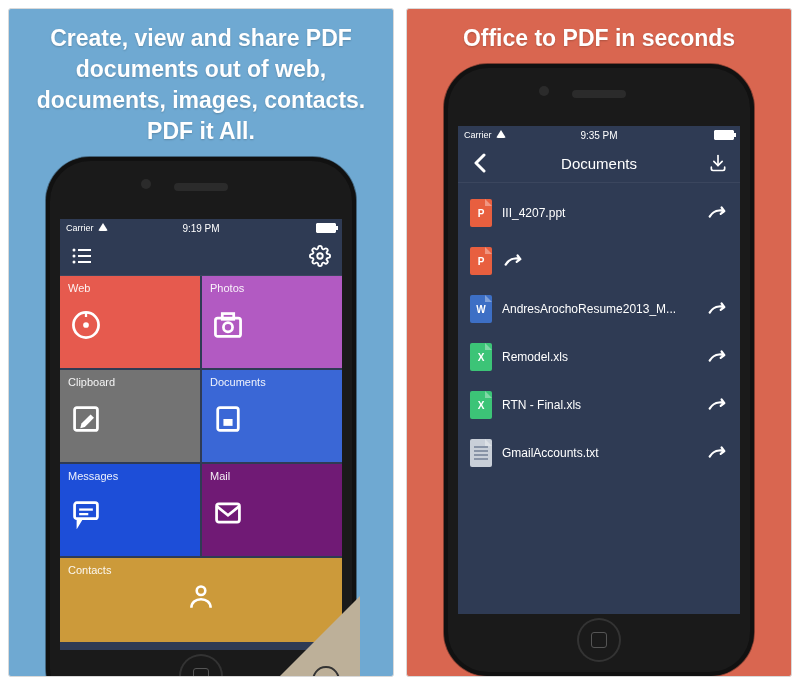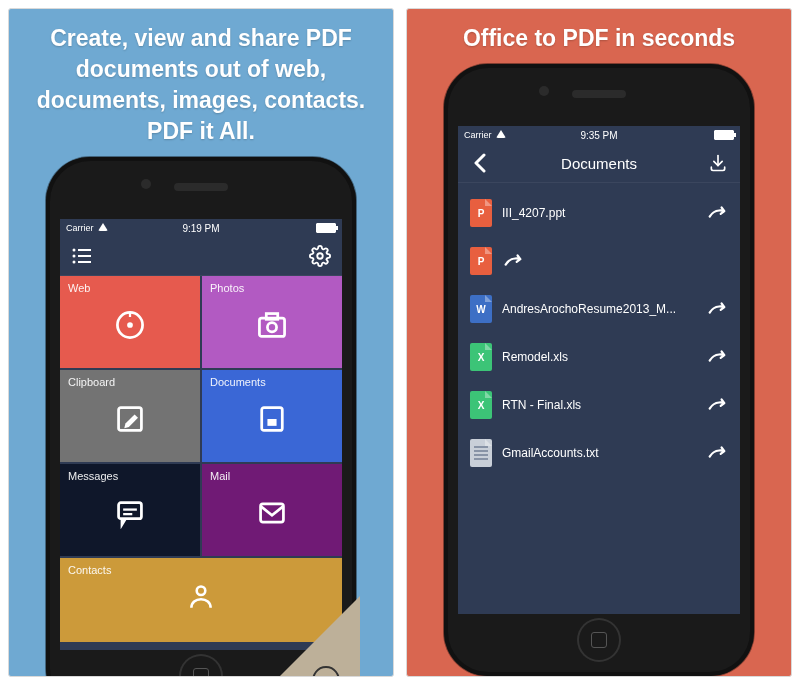--- a/index.html
+++ b/index.html
@@ -21,21 +21,21 @@
 .battery{width:18px;height:8px;border:1px solid #fff;border-radius:1px;position:relative}
 .battery::after{content:"";position:absolute;right:-3px;top:2px;width:2px;height:4px;background:#fff}
 .battery i{display:block;height:100%;width:100%;background:#fff}
 
 .navbar{height:38px;display:flex;align-items:center;justify-content:space-between;padding:0 10px;background:#2f3b54;border-bottom:1px solid rgba(255,255,255,.06)}
 .navbar .title{color:#fff;font-size:15px;font-weight:500}
 .iconbtn{width:24px;height:24px;display:flex;align-items:center;justify-content:center;color:#fff}
 svg{display:block}
 
 .grid{display:grid;grid-template-columns:1fr 1fr;grid-auto-rows:92px;gap:2px;background:#2f3b54}
-.tile{position:relative;padding:6px 8px;color:#fff;display:flex;align-items:center;justify-content:center}
+.tile{position:relative;padding:6px 8px;color:#fff;display:flex;align-items:center;justify-content:flex-start}
 .tile .lbl{position:absolute;top:6px;left:8px;font-size:11px;opacity:.92}
 .tile.wide{grid-column:1 / -1;justify-content:flex-start;flex-direction:column;align-items:center;height:72px}
 .tile.wide .lbl{top:6px}
 .tile .ico{margin-top:6px}
 
 .wedge{position:absolute;right:-4px;bottom:-4px;width:120px;height:120px;pointer-events:none}
 
 .list{padding:6px 2px}
 .row{display:flex;align-items:center;gap:10px;padding:10px 10px;color:#fff}
 .fileicon{width:22px;height:28px;position:relative;border-radius:2px;display:flex;align-items:center;justify-content:center;font-size:10px;font-weight:700;color:#fff}
@@ -108,21 +108,21 @@
               <svg class="ico" width="36" height="32" viewBox="0 0 28 28">
                 <use href="#i-edit"></use>
               </svg>
             </div>
             <div class="tile" style="background: rgb(58, 103, 214);">
               <span class="lbl">Documents</span>
               <svg class="ico" width="36" height="32" viewBox="0 0 28 28">
                 <use href="#i-doc"></use>
               </svg>
             </div>
-            <div class="tile" style="background: #0f172a;">
+            <div class="tile" style="background: #1d4ed8;">
               <span class="lbl">Messages</span>
               <svg class="ico" width="36" height="32" viewBox="0 0 28 28">
                 <use href="#i-chat"></use>
               </svg>
             </div>
             <div class="tile" style="background: #701a75;">
               <span class="lbl">Mail</span>
               <svg class="ico" width="36" height="32" viewBox="0 0 28 28">
                 <use href="#i-mail"></use>
               </svg>

